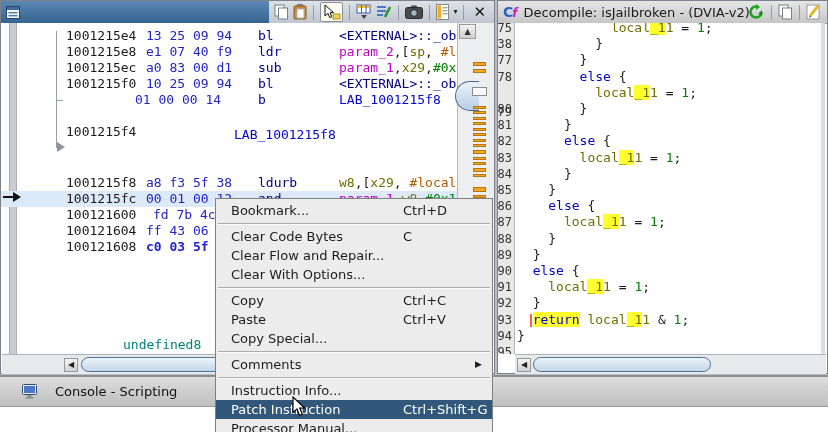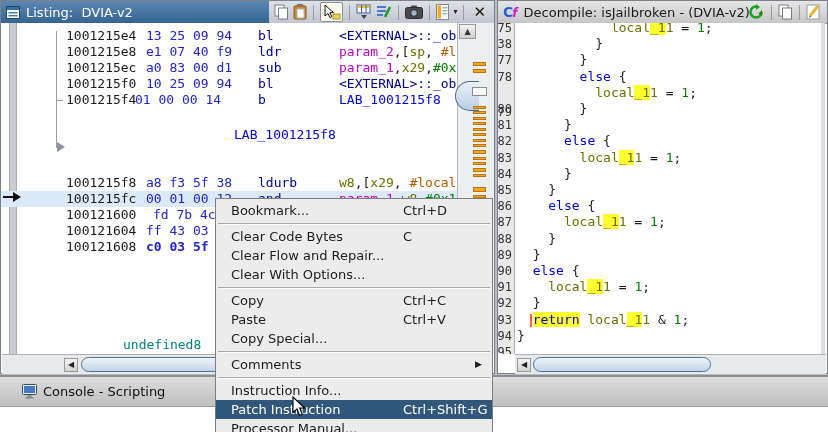--- a/index.html
+++ b/index.html
@@ -94,21 +94,20 @@
 <div class="win" id="listing-window">
   <div class="hdr active">
     <span class="tbtn" style="margin-left:5px">
       <svg width="14" height="13">
           <rect x="0.5" y="0.5" width="13" height="12" fill="#f4f6f8" stroke="#26456b"></rect>
           <rect x="1" y="1" width="12" height="3" fill="#3c6ea6"></rect>
           <rect x="2.5" y="6" width="9" height="1.4" fill="#4a79ae"></rect>
           <rect x="2.5" y="9" width="9" height="1.4" fill="#4a79ae"></rect>
         </svg>
     </span>
-    <span class="ttl">Listing:  DVIA-v2</span>
     <div class="toolbar">
       <span class="tbtn">
           <svg width="15" height="16">
             <rect x="1" y="1" width="9" height="11" fill="#fff" stroke="#7a7f85"></rect>
             <rect x="4.5" y="4" width="9" height="11" fill="#fff" stroke="#7a7f85"></rect>
           </svg>
         </span>
       <span class="tbtn">
           <svg width="14" height="16">
             <rect x="4" y="0.5" width="6" height="3" rx="1" fill="#9aa0a6" stroke="#6a6f75"></rect>
@@ -170,26 +169,26 @@
 
     <div class="flow-line" style="left:55px;top:8px;width:1px;height:117px"></div>
     <div class="flow-line" style="left:55px;top:77px;width:7px;height:1px"></div>
     <div class="flow-head" style="left:56px;top:119px"></div>
 
     <div class="lst-caret" style="left:214px;top:169px"></div>
   <div class="lrow" style="top: 5px;"><span class="f c-addr" style="left: 65px;">1001215e4</span><span class="f c-bytes" style="left: 145px;">13 25 09 94</span><span class="f c-mnem" style="left: 257px;">bl</span><span class="f" style="left: 338px;"><span class="c-ext">&lt;EXTERNAL&gt;::_obj</span></span></div>
       <div class="lrow" style="top: 21px;"><span class="f c-addr" style="left: 65px;">1001215e8</span><span class="f c-bytes" style="left: 145px;">e1 07 40 f9</span><span class="f c-mnem" style="left: 257px;">ldr</span><span class="f" style="left: 338px;"><span class="c-var">param_2</span><span class="c-pl">,[</span><span class="c-reg">sp</span><span class="c-pl">, </span><span class="c-off">#local_</span></span></div>
       <div class="lrow" style="top: 37px;"><span class="f c-addr" style="left: 65px;">1001215ec</span><span class="f c-bytes" style="left: 145px;">a0 83 00 d1</span><span class="f c-mnem" style="left: 257px;">sub</span><span class="f" style="left: 338px;"><span class="c-var">param_1</span><span class="c-pl">,</span><span class="c-reg">x29</span><span class="c-pl">,</span><span class="c-sc">#0x2</span></span></div>
       <div class="lrow" style="top: 53px;"><span class="f c-addr" style="left: 65px;">1001215f0</span><span class="f c-bytes" style="left: 145px;">10 25 09 94</span><span class="f c-mnem" style="left: 257px;">bl</span><span class="f" style="left: 338px;"><span class="c-ext">&lt;EXTERNAL&gt;::_obj</span></span></div>
-      <div class="lrow" style="top: 69px;"><span class="f c-addr" style="left: 65px;">1001215f4</span><span class="f c-bytes" style="left: 134px;">01 00 00 14</span><span class="f c-mnem" style="left: 257px;">b</span><span class="f" style="left: 338px;"><span class="c-lab">LAB_1001215f8</span></span></div>
+      <div class="lrow" style="top: 69px;"><span class="f c-addr" style="left: 65px; margin-top: 32px;">1001215f4</span><span class="f c-bytes" style="left: 134px;">01 00 00 14</span><span class="f c-mnem" style="left: 257px;">b</span><span class="f" style="left: 338px;"><span class="c-lab">LAB_1001215f8</span></span></div>
       <div class="lrow" style="top: 104px;"><span class="f c-lab" style="left: 233px;">LAB_1001215f8</span></div>
       <div class="lrow" style="top: 152px;"><span class="f c-addr" style="left: 65px;">1001215f8</span><span class="f c-bytes" style="left: 145px;">a8 f3 5f 38</span><span class="f c-mnem" style="left: 257px;">ldurb</span><span class="f" style="left: 338px;"><span class="c-reg">w8</span><span class="c-pl">,[</span><span class="c-reg">x29</span><span class="c-pl">, </span><span class="c-off">#local_</span></span></div>
       <div class="lrow sel" style="top: 168px;"><span class="f c-addr" style="left: 65px;">1001215fc</span><span class="f c-bytes" style="left: 145px;">00 01 00 12</span><span class="f c-mnem" style="left: 257px;">and</span><span class="f" style="left: 338px;"><span class="c-var">param_1</span><span class="c-pl">,</span><span class="c-reg">w8</span><span class="c-pl">,</span><span class="c-sc">#0x1</span></span></div>
       <div class="lrow" style="top: 184px;"><span class="f c-addr" style="left: 65px;">100121600</span><span class="f c-bytes" style="left: 152px;">fd 7b 4c</span></div>
-      <div class="lrow" style="top: 200px;"><span class="f c-addr" style="left: 65px;">100121604</span><span class="f c-bytes" style="left: 145px;">ff 43 03</span></div>
+      <div class="lrow" style="top: 200px;"><span class="f c-addr" style="left: 65px;">100121604</span><span class="f c-bytes" style="left: 145px;">ff 43 06</span></div>
       <div class="lrow" style="top: 216px;"><span class="f c-addr" style="left: 65px;">100121608</span><span class="f c-bytes" style="left: 145px; font-weight: bold;">c0 03 5f</span></div>
       <div class="lrow" style="top: 314px;"><span class="f c-type" style="left: 122px;">undefined8</span></div>
     </div>
 
   <div class="rail">
     <div class="up-btn">▲</div>
     <div class="d-thumb"></div>
     <div style="position:absolute;left:0;top:0;width:100%;height:100%">
         <div class="omark" style="top: 39px; height: 4px;"></div>
         <div class="omark" style="top: 46px; height: 4px;"></div>
@@ -310,21 +309,21 @@
 <div id="console-panel">
   <div class="con-hdr">
     <span class="tbtn" style="margin-left:22px">
       <svg width="17" height="15">
           <rect x="0.5" y="0.5" width="14" height="10" rx="1" fill="#e9eef3" stroke="#32506e"></rect>
           <rect x="2" y="2" width="11" height="7" fill="#4a78c8"></rect>
           <rect x="5.5" y="11" width="4" height="2" fill="#8a8f94"></rect>
           <rect x="3.5" y="13" width="8" height="1.6" fill="#8a8f94"></rect>
         </svg>
     </span>
-    <span style="margin-left:4px">Console - Scripting</span>
+    <span style="margin-left:16px">Console - Scripting</span>
   </div>
   <div class="con-body"></div>
 </div>
 
 <div id="context-menu">
     <div class="mitem">
       <span class="mlabel">Bookmark...</span>
       <span class="mshort">Ctrl+D</span>
     </div>
     <div class="msep"></div>

